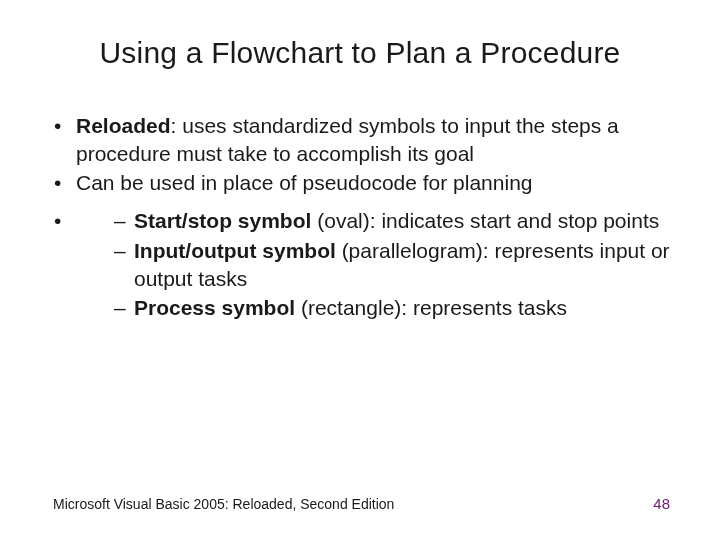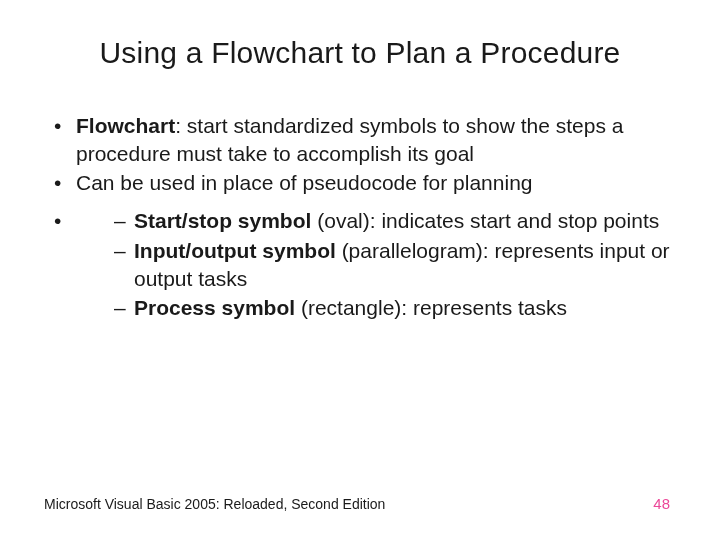--- a/index.html
+++ b/index.html
@@ -56,40 +56,40 @@
   }
   ul.sub > li::before {
     content: "–";
     position: absolute;
     left: 0;
     top: 0;
   }
   .bold { font-weight: 700; }
   .footer {
     position: absolute;
-    left: 44px;
+    left: 53px;
     right: 50px;
     bottom: 28px;
     display: flex;
     justify-content: space-between;
     align-items: baseline;
     font-size: 14px;
   }
-  .footer .pagenum { color: #ec4899; font-size: 15px; }
+  .footer .pagenum { color: #701a75; font-size: 15px; }
 </style>
 </head>
 <body>
 
 <div class="slide">
 
   <h1 class="title">Using a Flowchart to Plan a Procedure</h1>
 
   <ul class="main">
     <li>
-      <span class="bold">Flowchart</span><span>: start standardized symbols to show the steps a procedure must take to accomplish its goal</span>
+      <span class="bold">Reloaded</span><span>: uses standardized symbols to input the steps a procedure must take to accomplish its goal</span>
     </li>
     <li>
       <span>Can be used in place of pseudocode for planning</span>
     </li>
     <li>
       <ul class="sub">
         <li>
           <span class="bold">Start/stop symbol</span><span> (oval): indicates start and stop points</span>
         </li>
         <li>

